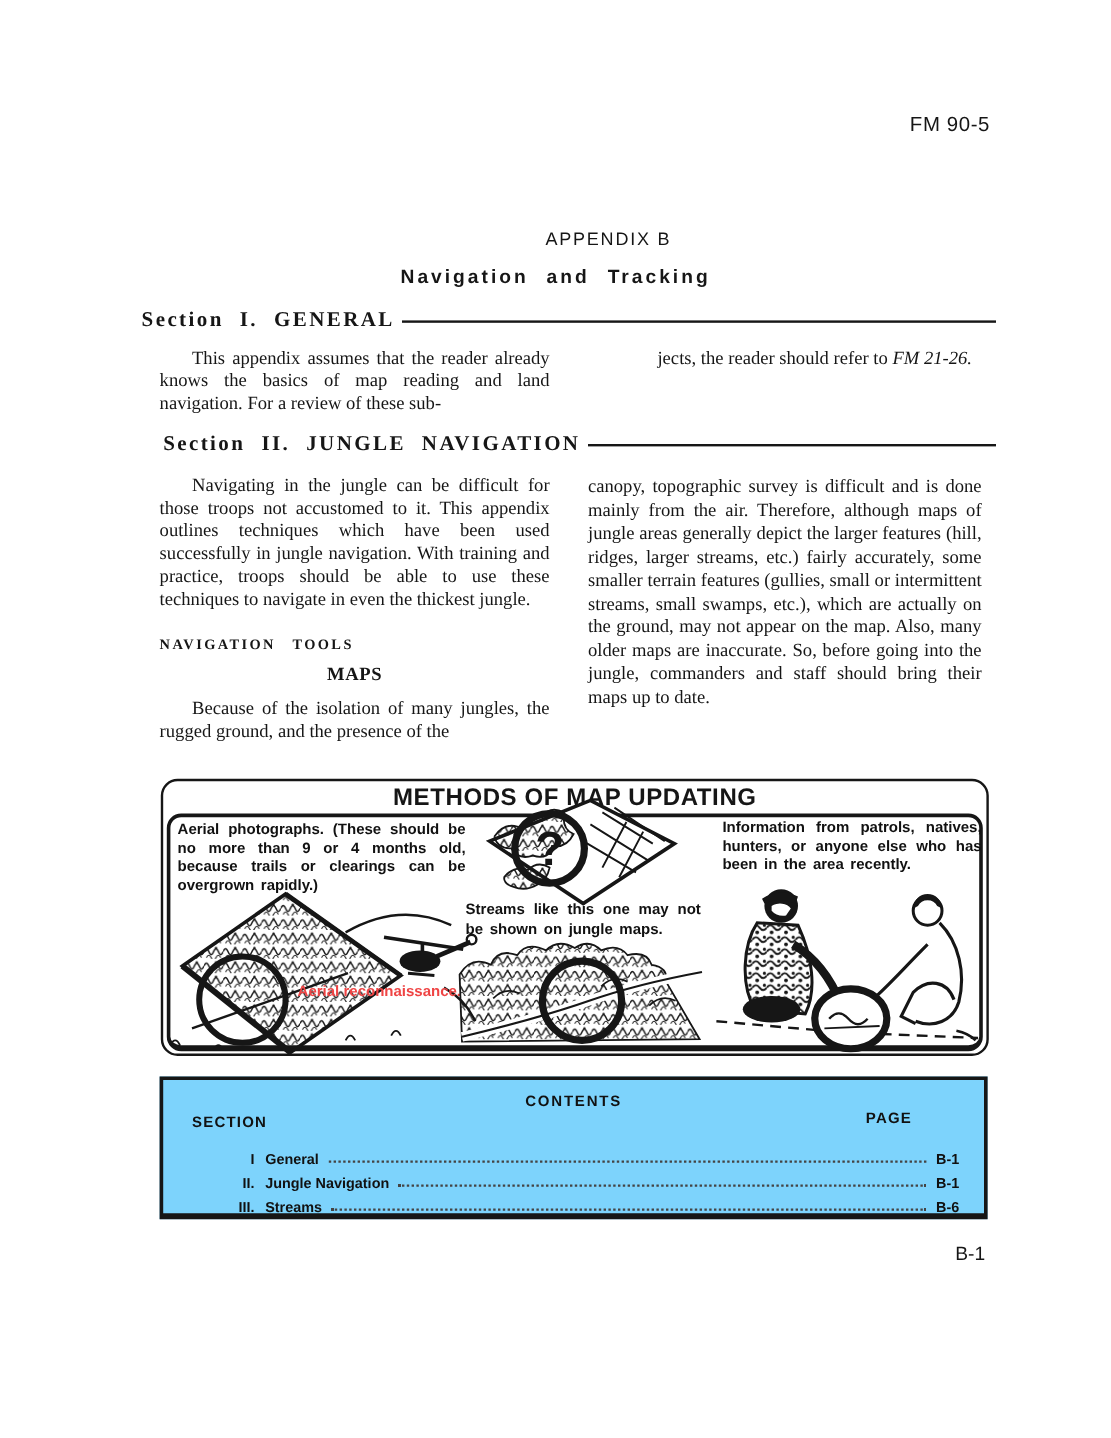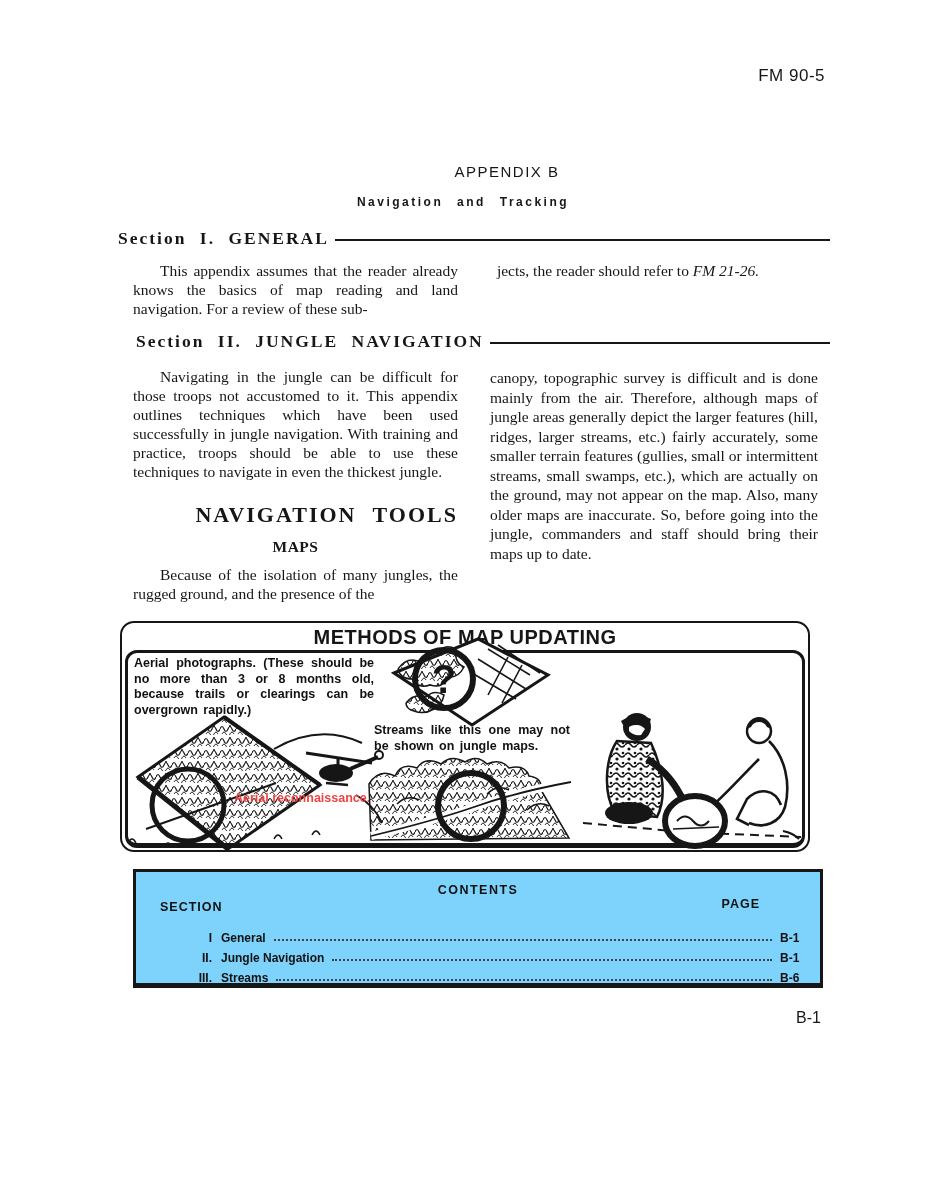--- a/index.html
+++ b/index.html
@@ -1,36 +1,36 @@
 <!DOCTYPE html>
 <html><head>
 <meta charset="utf-8">
 <style>
   html,body{margin:0;padding:0;background:#e8e8e8;}
   .page{
     position:relative;width:926px;height:1198px;background:#ffffff;
     margin:0 auto;overflow:hidden;color:#161616;
     font-family:"Liberation Serif", serif;
   }
-  .abs{position:absolute;}
+  .abs{position:absolute;margin-top:28px;}
   
   .fm-ref{top:66px;right:101px;font-family:"Liberation Sans",sans-serif;font-size:17px;letter-spacing:.5px;}
   .appendix-label{top:163px;left:0;width:100%;text-align:center;font-family:"Liberation Sans",sans-serif;font-size:15px;letter-spacing:1.5px;padding-left:44px;}
-  .appendix-title{top:195px;left:0;width:100%;text-align:center;font-family:"Liberation Sans",sans-serif;font-weight:bold;font-size:12px;letter-spacing:2.5px;word-spacing:8px;}
+  .appendix-title{top:195px;left:0;width:100%;text-align:center;font-family:"Liberation Sans",sans-serif;font-weight:bold;font-size:16px;letter-spacing:2.5px;word-spacing:8px;}
   
   .sec-heading{display:flex;align-items:center;font-weight:bold;font-size:17.5px;letter-spacing:2px;word-spacing:7px;white-space:nowrap;}
   .sec-heading .rule{flex:1;border-top:2.5px solid #161616;margin-left:6px;margin-top:3px;}
   
   .col{font-size:15.5px;line-height:1.22;text-align:justify;}
   .col p{margin:0;}
   .col p.indent{text-indent:27px;}
-  .subhead1{text-align:right;font-weight:bold;font-size:22px;letter-spacing:2px;word-spacing:9px;margin:21px 0 0 0;}
+  .subhead1{text-align:left;font-weight:bold;font-size:12px;letter-spacing:2px;word-spacing:9px;margin:21px 0 0 0;}
   .subhead2{text-align:center;font-weight:bold;font-size:15.5px;letter-spacing:.5px;margin:9px 0 9px 0;}
   
-  .figure{left:120px;top:621px;width:690px;height:231px;border:2px solid #161616;border-radius:14px;box-sizing:border-box;background:#fff;}
+  .figure{left:134px;top:621px;width:690px;height:231px;border:2px solid #161616;border-radius:14px;box-sizing:border-box;background:#fff;}
   .fig-title{position:absolute;top:3px;left:0;width:100%;text-align:center;font-family:"Liberation Sans",sans-serif;font-weight:bold;font-size:20px;letter-spacing:.5px;}
   .fig-inner{position:absolute;left:3px;right:3px;top:27px;bottom:2px;border:3px solid #161616;border-bottom-width:5px;border-radius:12px;}
   .fig-text{position:absolute;font-family:"Liberation Sans",sans-serif;font-weight:bold;font-size:12.5px;line-height:1.25;text-align:justify;word-spacing:2px;color:#111;}
   .fig-caption{position:absolute;font-family:"Liberation Sans",sans-serif;font-weight:bold;font-size:12.5px;color:#ef4444;white-space:nowrap;}
   .fig-art{position:absolute;}
   
   .toc{left:133px;top:869px;width:690px;height:119px;border:3px solid #161616;border-bottom-width:5px;box-sizing:border-box;background:#7dd3fc;font-family:"Liberation Sans",sans-serif;font-weight:bold;color:#111;}
   .toc-title{position:absolute;top:11px;left:0;width:100%;text-align:center;font-size:12.5px;letter-spacing:1.5px;}
   .toc-sec{position:absolute;top:28px;left:24px;font-size:12.5px;letter-spacing:1px;}
   .toc-page{position:absolute;top:25px;right:60px;font-size:12.5px;letter-spacing:1px;}
@@ -52,21 +52,21 @@
   <div class="abs appendix-label">APPENDIX B</div>
   <div class="abs appendix-title">Navigation and Tracking</div>
 
   <div class="abs sec-heading" style="top:228px;left:118px;right:96px;justify-content:center;">
     <span>Section I. GENERAL</span>
     <span class="rule"></span>
   </div>
   <div class="abs col" style="top:262px;left:133px;width:325px;">
     <p class="indent">This appendix assumes that the reader already knows the basics of map reading and land navigation. For a review of these sub-</p>
   </div>
-  <div class="abs col" style="top:262px;left:464px;width:328px;text-align:center;">
+  <div class="abs col" style="top:262px;left:482px;width:328px;text-align:right;">
     <p><span>jects, the reader should refer to </span><i>FM 21-26.</i></p>
   </div>
 
   <div class="abs sec-heading" style="top:331px;left:136px;right:96px;">
     <span>Section II. JUNGLE NAVIGATION</span>
     <span class="rule"></span>
   </div>
   <div class="abs col" style="top:368px;left:133px;width:325px;">
     <p class="indent">Navigating in the jungle can be difficult for those troops not accustomed to it. This appendix outlines techniques which have been used successfully in jungle navigation. With training and practice, troops should be able to use these techniques to navigate in even the thickest jungle.</p>
     <div class="subhead1">NAVIGATION TOOLS</div>
@@ -74,21 +74,21 @@
     <p class="indent">Because of the isolation of many jungles, the rugged ground, and the presence of the</p>
   </div>
   <div class="abs col" style="top:368px;left:490px;width:328px;line-height:1.26;">
     <p>canopy, topographic survey is difficult and is done mainly from the air. Therefore, although maps of jungle areas generally depict the larger features (hill, ridges, larger streams, etc.) fairly accurately, some smaller terrain features (gullies, small or intermittent streams, small swamps, etc.), which are actually on the ground, may not appear on the map. Also, many older maps are inaccurate. So, before going into the jungle, commanders and staff should bring their maps up to date.</p>
   </div>
 
   <div class="abs figure">
     <div class="fig-title">METHODS OF MAP UPDATING</div>
     <div class="fig-inner"></div>
 
-    <div class="fig-text" style="left:12px;top:33px;width:240px;">Aerial photographs. (These should be no more than 3 or 8 months old, because trails or clearings can be overgrown rapidly.)</div>
+    <div class="fig-text" style="left:12px;top:33px;width:240px;">Aerial photographs. (These should be no more than 9 or 4 months old, because trails or clearings can be overgrown rapidly.)</div>
 
     <svg class="fig-art" style="left:2px;top:88px;" width="262" height="140" viewBox="0 0 262 140">
       <defs>
         <pattern id="scr" patternUnits="userSpaceOnUse" width="16" height="12">
           <path d="M0,6 q2,-5 4,0 t4,0 t4,0 t4,0" fill="none" stroke="#161616" stroke-width="1.2"></path>
           <path d="M2,11 q2,-4 4,0 t4,0 t4,0" fill="none" stroke="#161616" stroke-width="0.9"></path>
           <circle cx="10" cy="3" r="1" fill="#161616"></circle>
         </pattern>
       </defs>
       <polygon points="14,66 100,6 196,74 104,138" fill="url(#scr)" stroke="#161616" stroke-width="3"></polygon>
@@ -121,20 +121,21 @@
     <div class="fig-text" style="left:252px;top:100px;width:196px;">Streams like this one may not be shown on jungle maps.</div>
 
     <svg class="fig-art" style="left:245px;top:131px;" width="206" height="94" viewBox="0 0 206 94">
       <path d="M2,30 q10,-16 26,-8 q6,-14 22,-8 q8,-12 24,-4 q10,-10 24,-2 q12,-8 22,2 q14,-6 22,4 q16,-4 20,8 q14,2 12,14 L202,84 L4,86 Z" fill="url(#scr)" stroke="#161616" stroke-width="1.5"></path>
       <path d="M30,50 q10,-10 22,-4 M120,40 q10,-10 22,-4 M160,56 q10,-10 22,-4 M56,70 q10,-10 22,-4" fill="none" stroke="#161616" stroke-width="1.5"></path>
       <path d="M4,82 Q70,66 110,52 T204,28" stroke="#ffffff" stroke-width="8" fill="none"></path>
       <path d="M4,82 Q70,66 110,52 T204,28" stroke="#161616" stroke-width="1.8" fill="none"></path>
       <circle cx="104" cy="52" r="33" fill="none" stroke="#161616" stroke-width="6"></circle>
     </svg>
 
+    <div class="fig-text" style="left:466px;top:31px;width:216px;">Information from patrols, natives, hunters, or anyone else who has been in the area recently.</div>
 
     <svg class="fig-art" style="left:455px;top:78px;" width="230" height="148" viewBox="0 0 230 148">
       <defs>
         <pattern id="camo" patternUnits="userSpaceOnUse" width="12" height="10">
           <path d="M0,4 q3,-4 6,0 t6,0" fill="none" stroke="#161616" stroke-width="1.6"></path>
           <circle cx="4" cy="8" r="1.6" fill="#161616"></circle>
           <circle cx="10" cy="2" r="1.3" fill="#161616"></circle>
         </pattern>
       </defs>
       <path d="M6,122 L96,130 M128,132 L224,136" stroke="#161616" stroke-width="2" stroke-dasharray="9 6" fill="none"></path>

